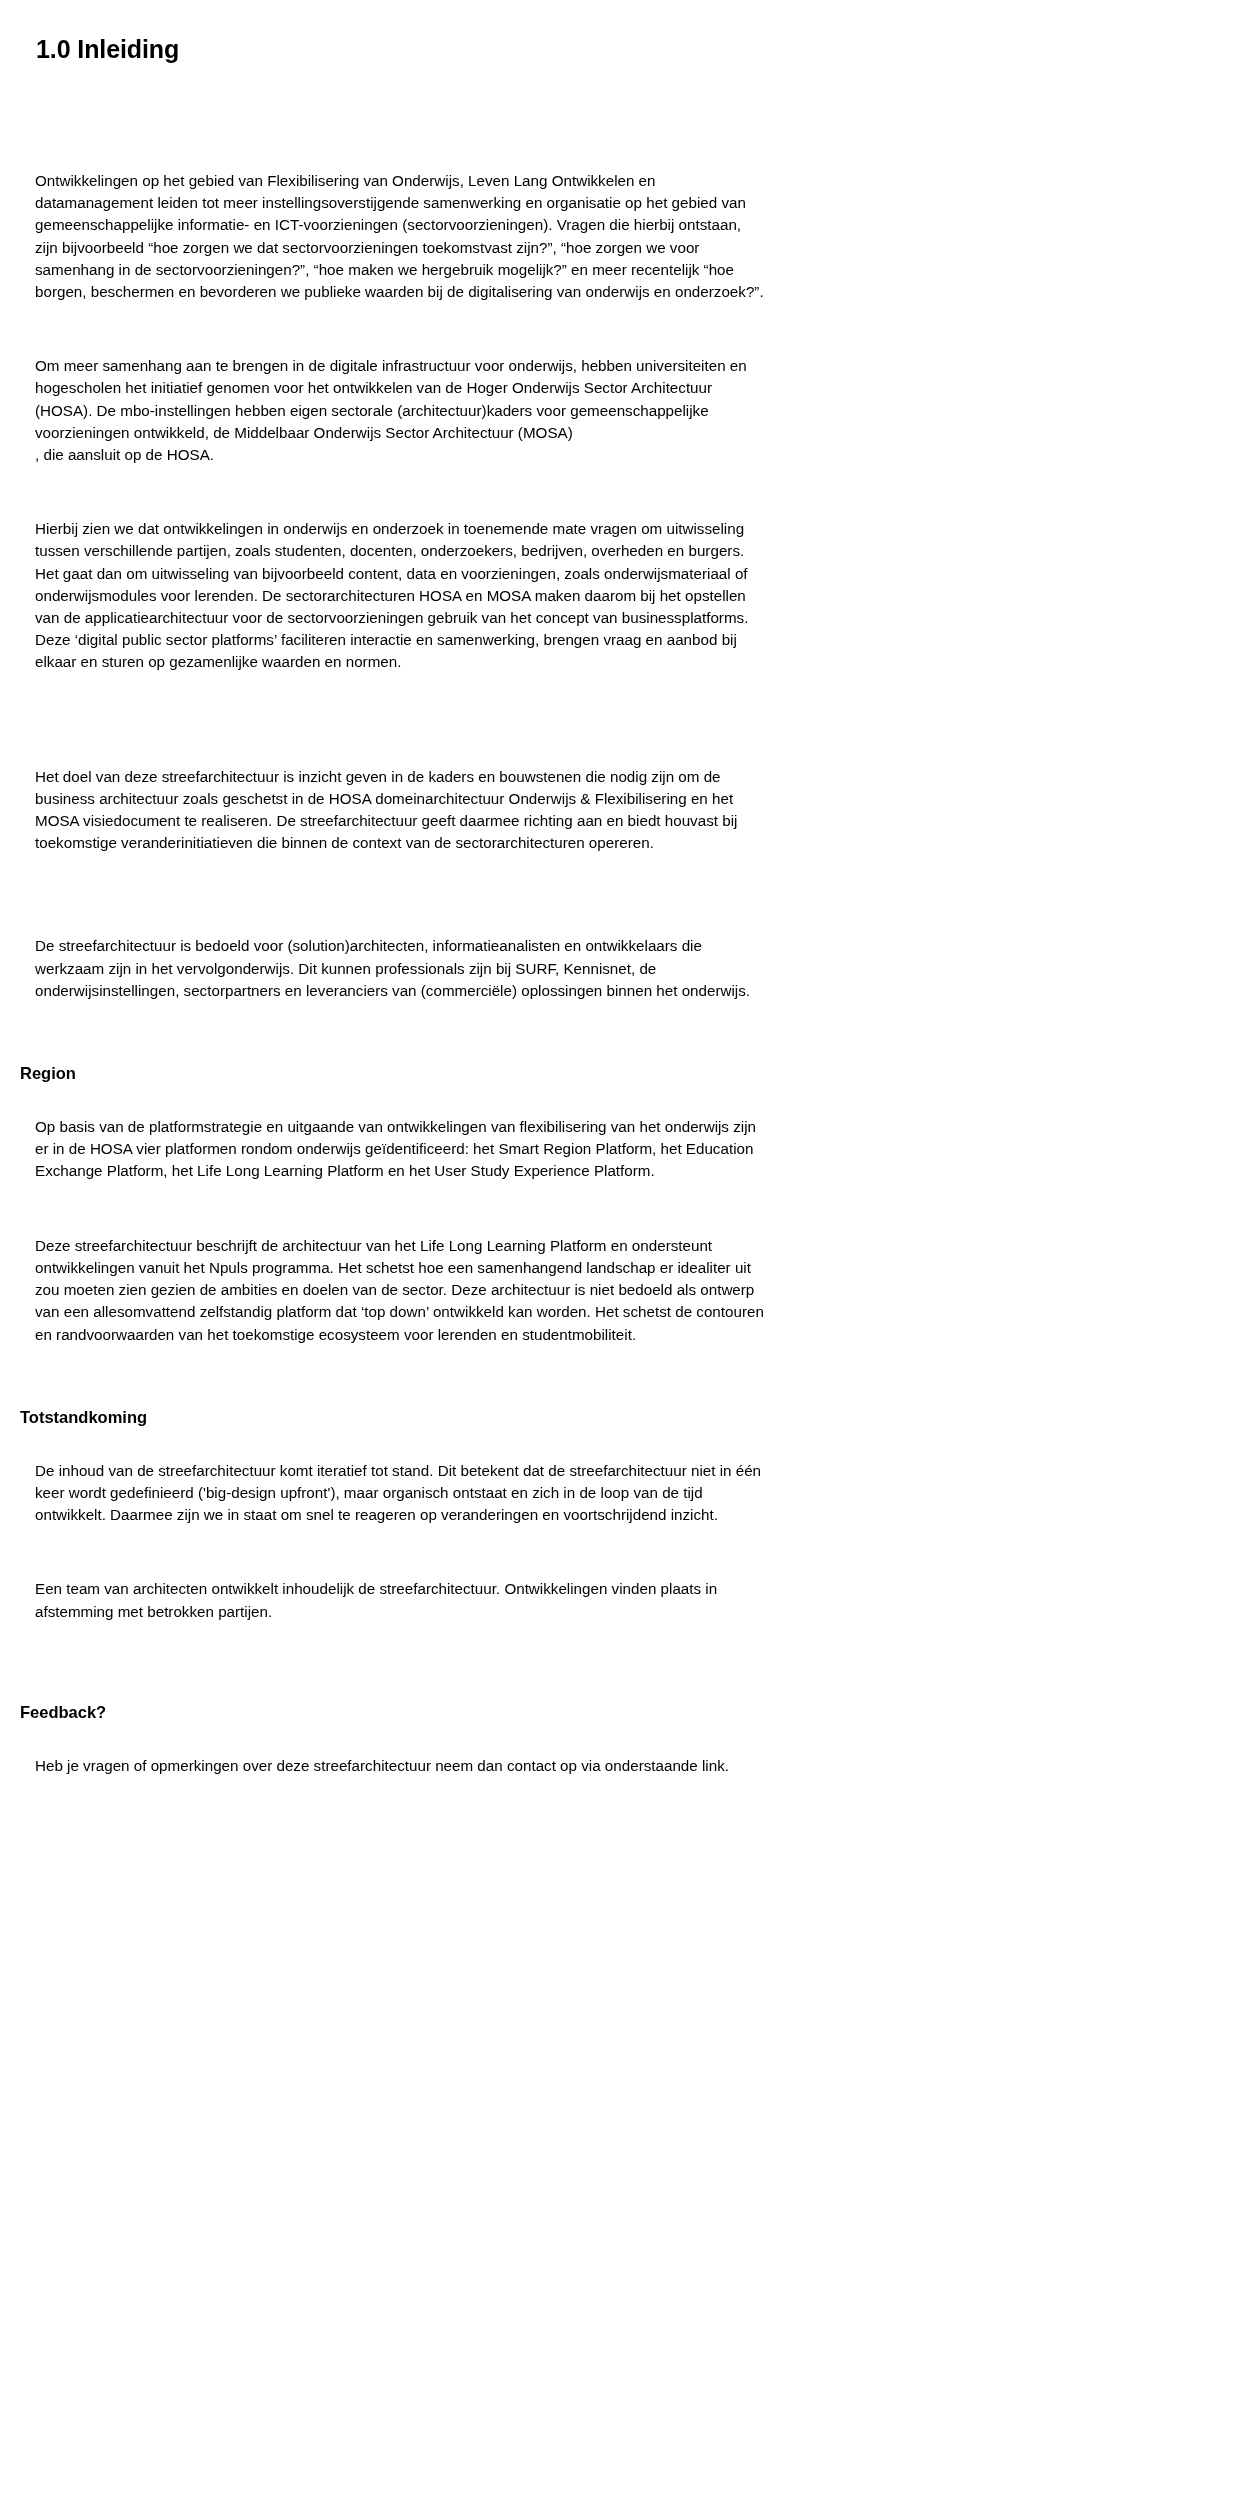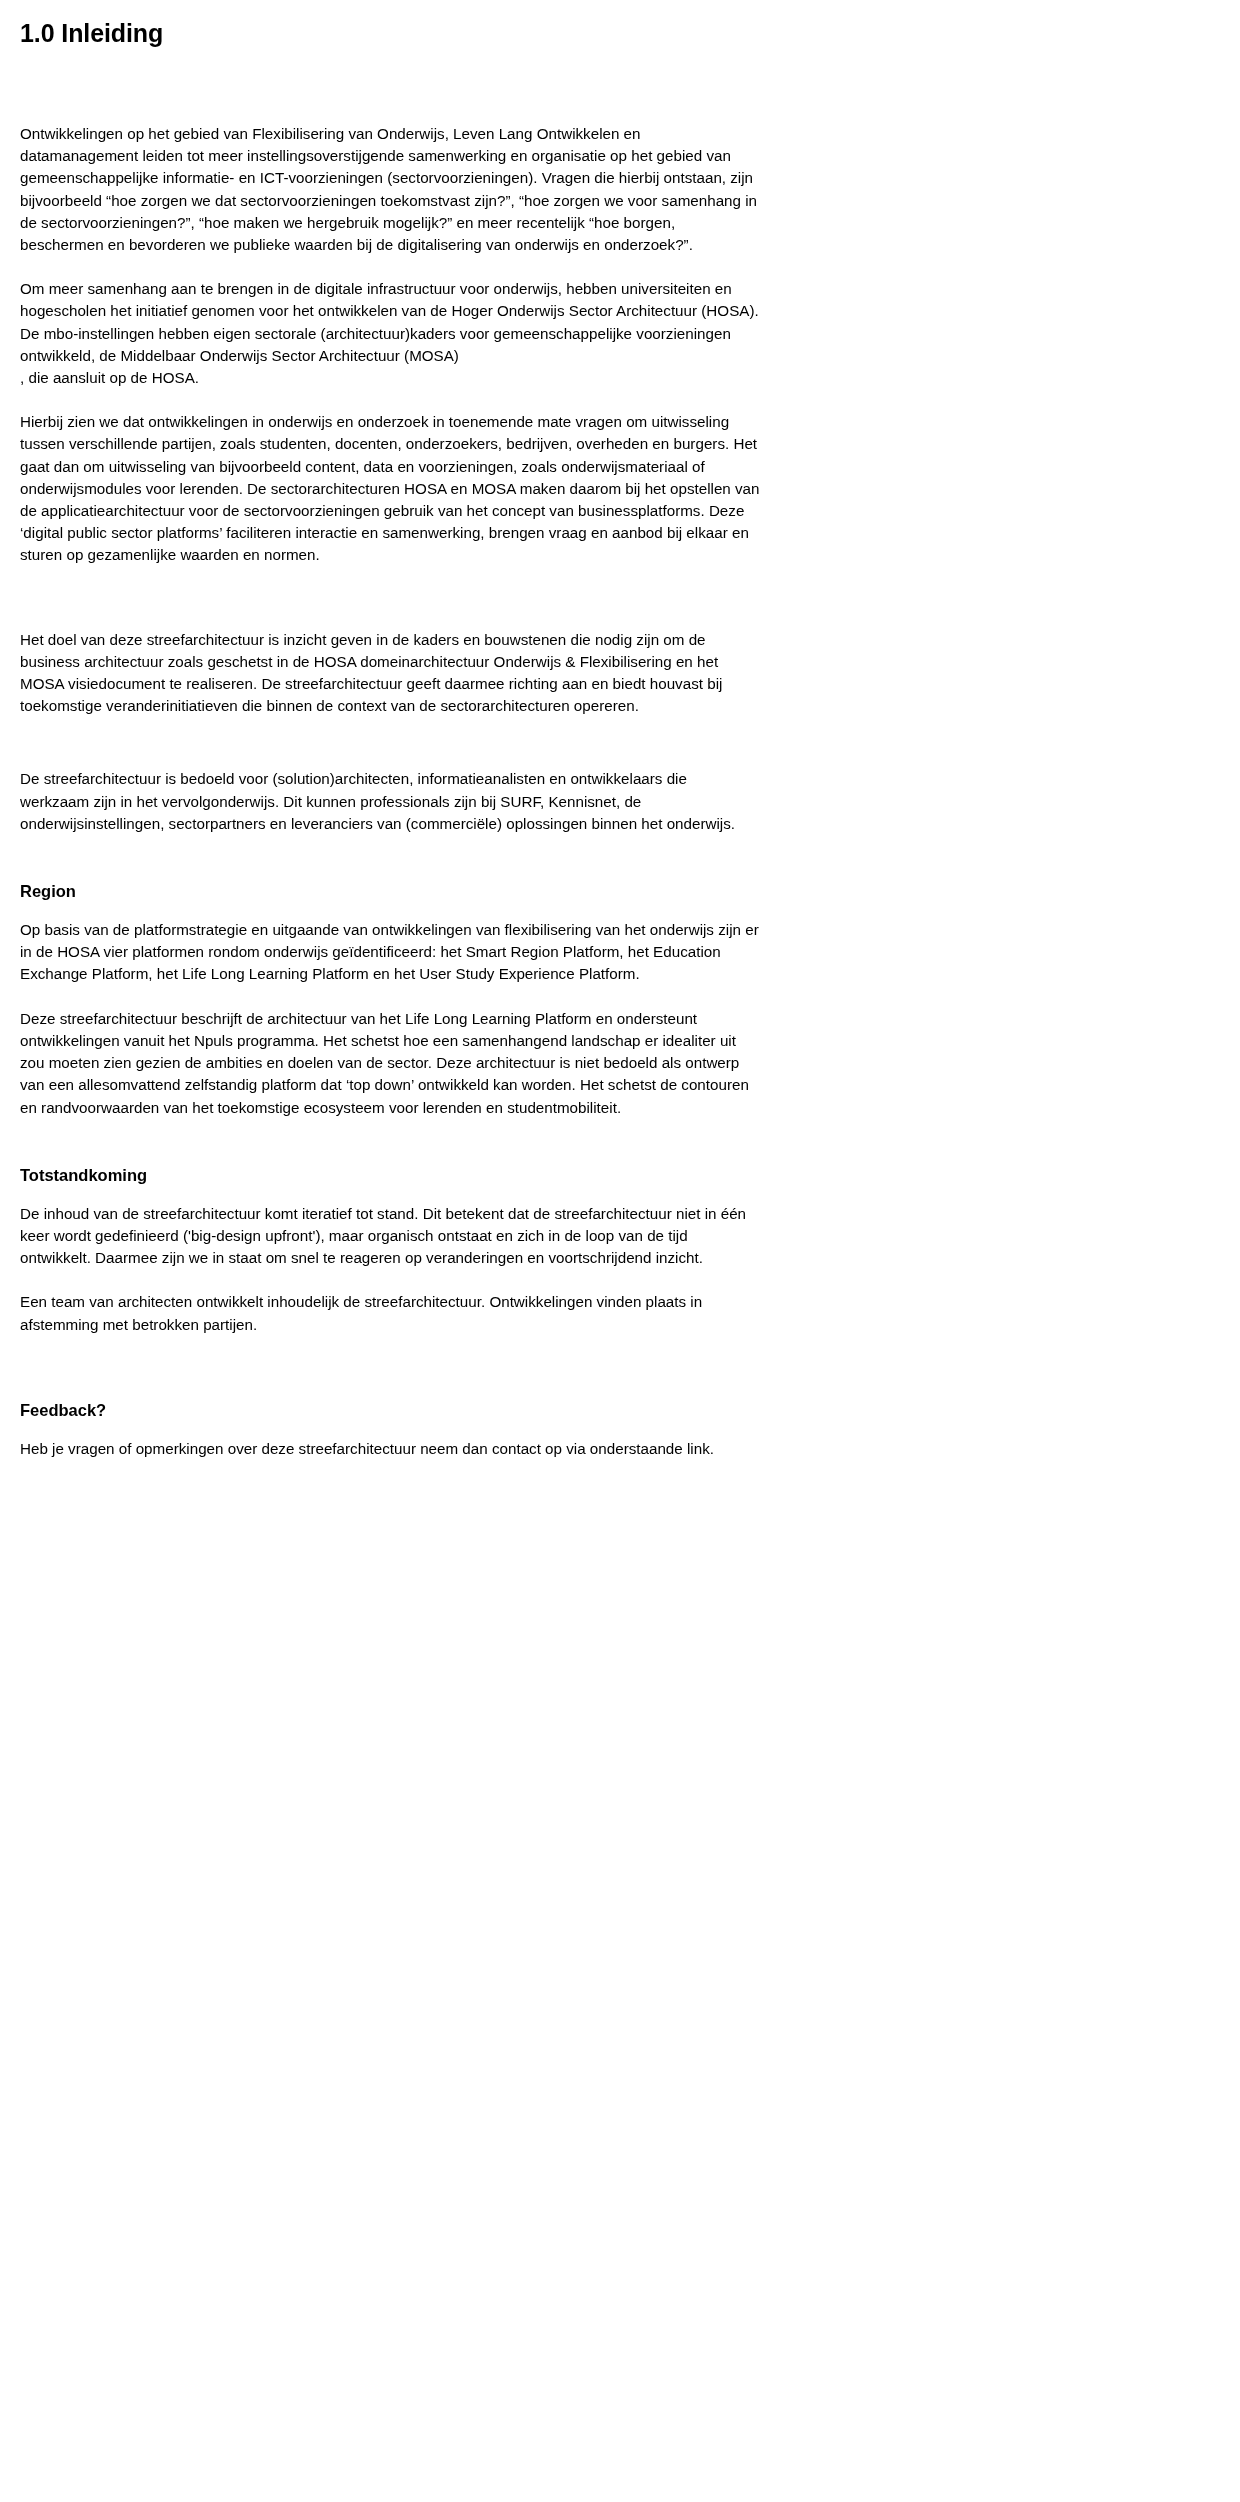--- a/index.html
+++ b/index.html
@@ -27,38 +27,38 @@
     position: absolute;
     left: 20px;
     top: 0;
     width: 760px;
   }
   .doc-title {
     font-size: 25px;
     font-weight: bold;
     letter-spacing: -0.1px;
     line-height: 30px;
-    margin: 0;
+    margin: 16px;
     padding-top: 18px;
     color: #000000;
   }
   .section {
     margin: 0;
   }
   .section-heading {
     font-size: 16.5px;
     font-weight: bold;
     line-height: 22px;
     margin: 0;
     color: #000000;
   }
   .para {
     font-size: 15.2px;
     line-height: 22.2px;
-    margin: 0;
+    margin: 15px;
     color: #000000;
     white-space: pre-line;
     max-width: 740px;
   }
   
   .sp-title-to-first { height: 58px; }
   .sp-heading-to-body { height: 17px; }
   .sp-para { height: 22px; }
   .sp-section-big { height: 45px; }
   .sp-section-med { height: 34px; }

